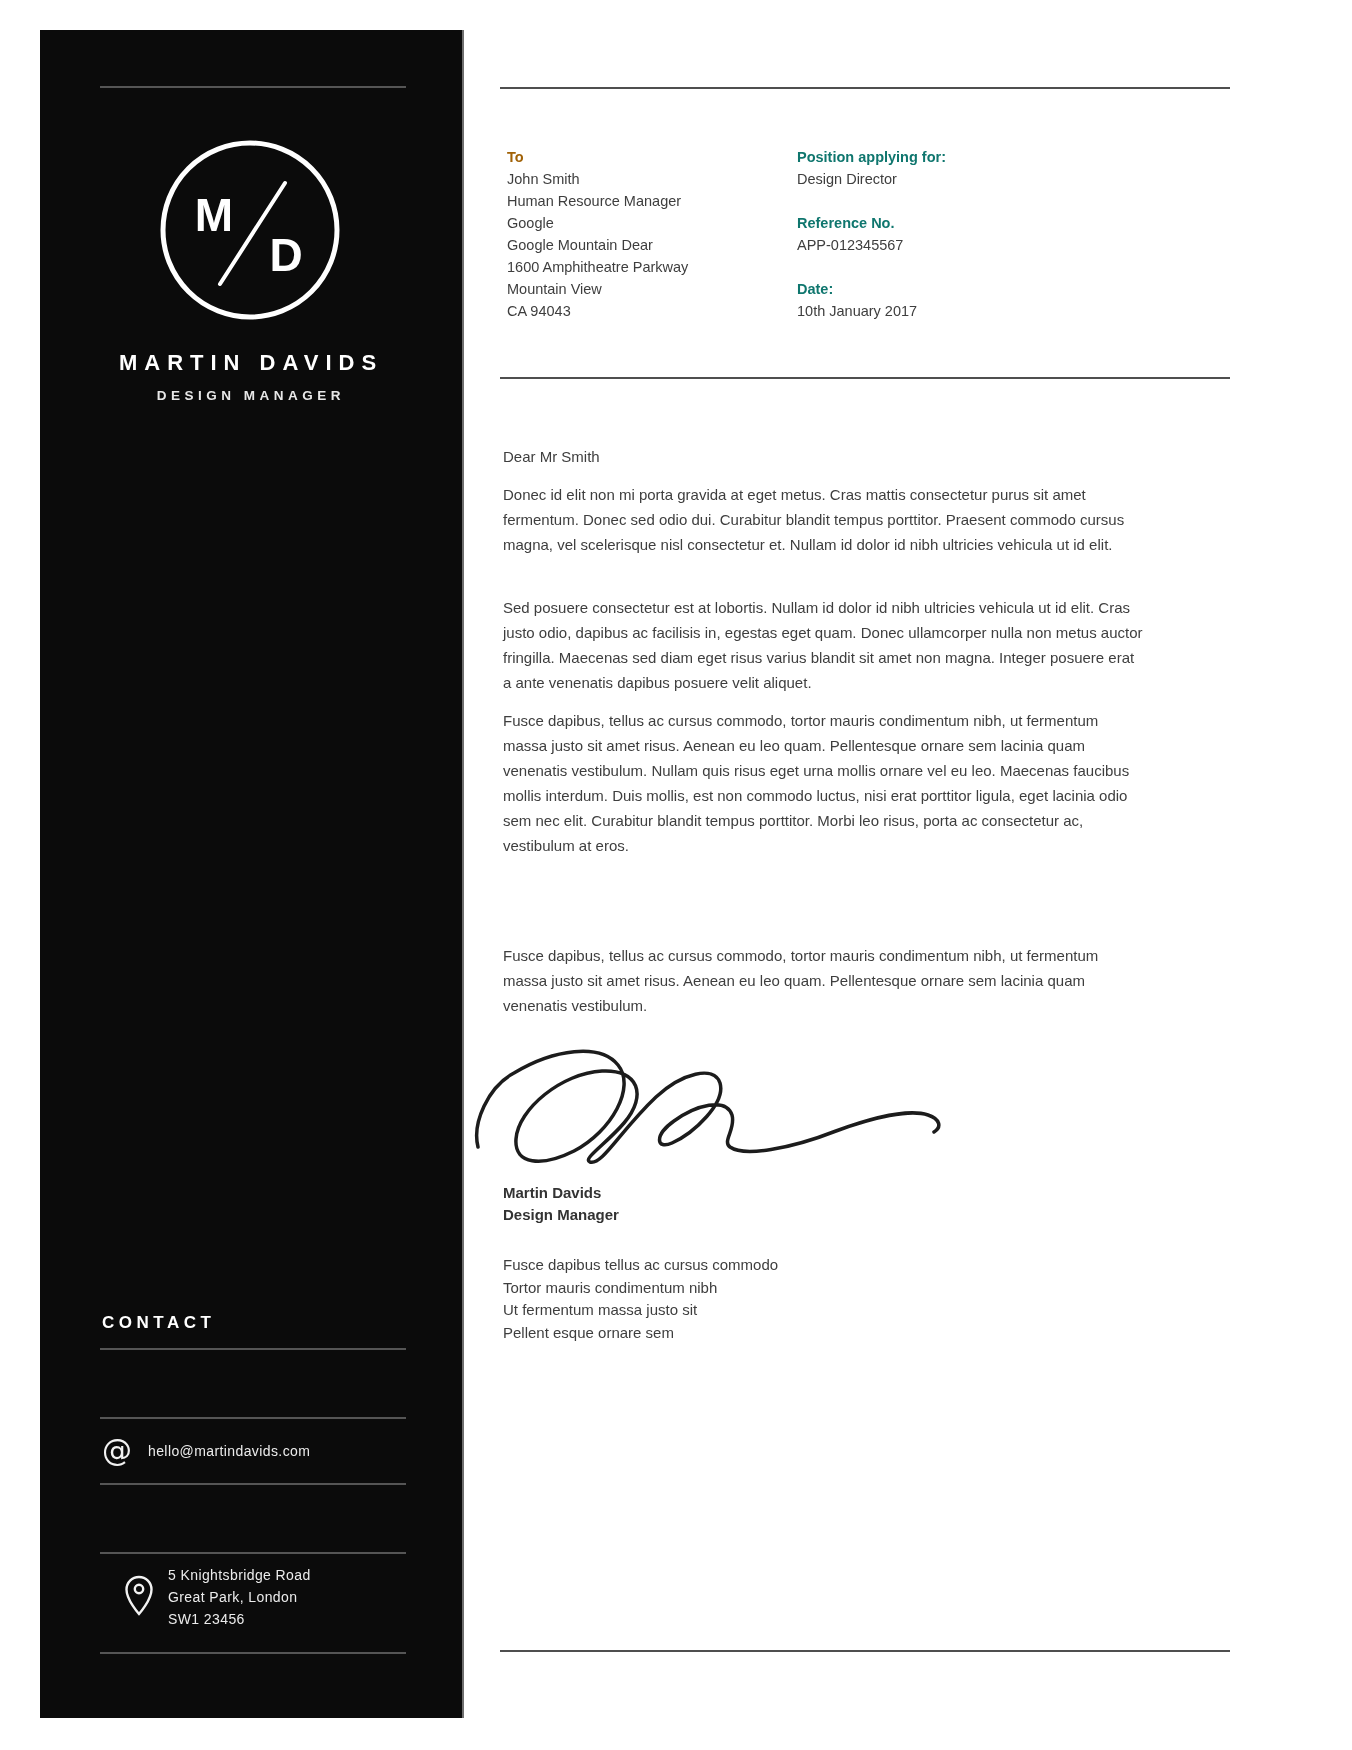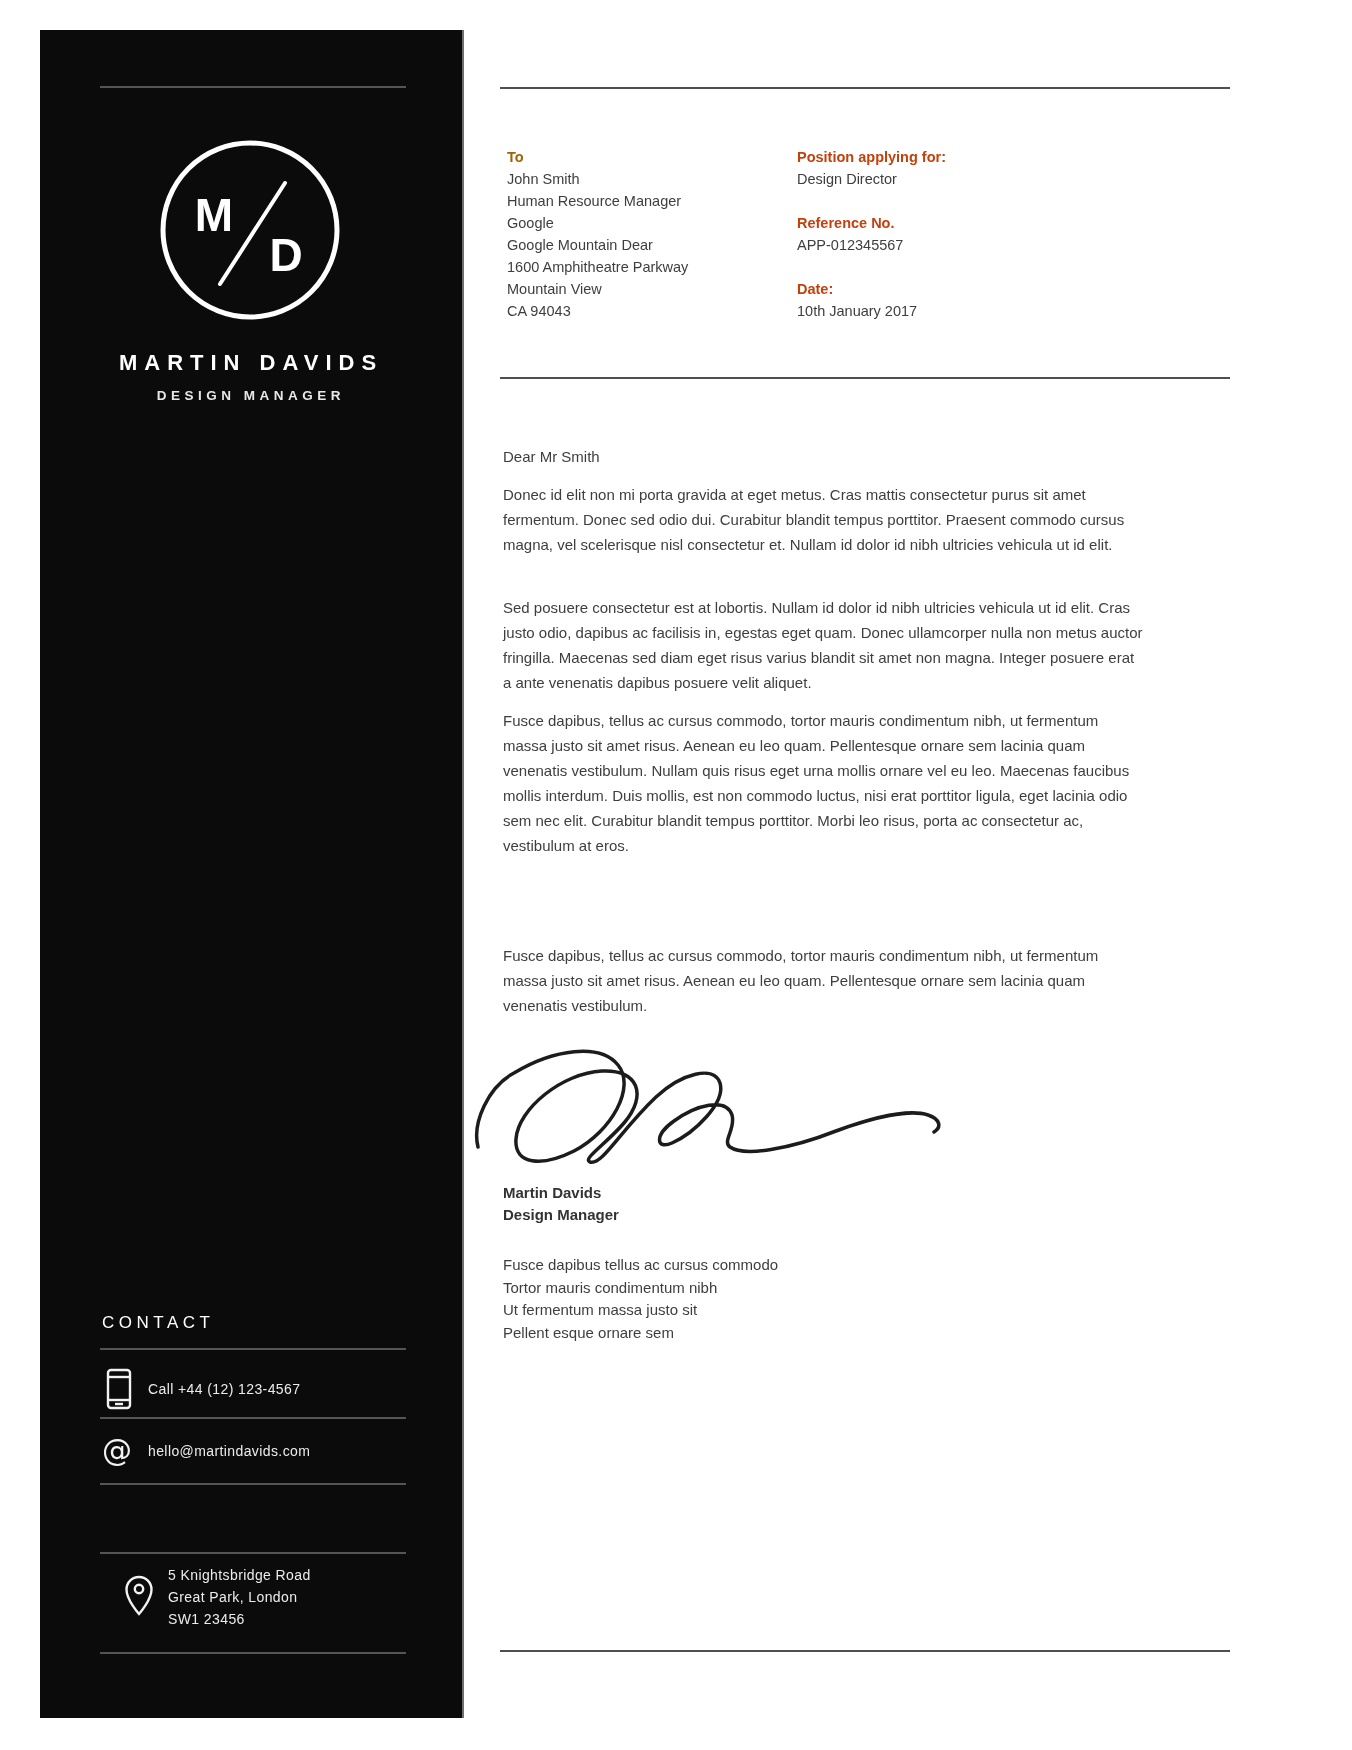--- a/index.html
+++ b/index.html
@@ -18,21 +18,21 @@
   .brand-name{
     position:absolute;left:0;top:318px;width:100%;text-align:center;
     color:#ffffff;font-size:22px;font-weight:bold;letter-spacing:7px;line-height:30px;
   }
   .brand-title{
     position:absolute;left:0;top:356px;width:100%;text-align:center;
     color:#e8e8e8;font-size:13.5px;font-weight:bold;letter-spacing:4.5px;line-height:20px;
   }
   .contact-heading{
     position:absolute;left:62px;top:1282px;color:#ffffff;
-    font-size:17px;font-weight:normal;letter-spacing:4.5px;line-height:22px;
+    font-size:17px;font-weight:bold;letter-spacing:4.5px;line-height:22px;
   }
   .contact-row{
     position:absolute;left:0;width:422px;display:flex;align-items:center;
     color:#ececec;font-size:14px;letter-spacing:0.4px;
   }
   .contact-row .ic{flex:0 0 40px;margin-left:62px;display:flex;align-items:center;justify-content:flex-start;}
   .contact-row .txt{margin-left:6px;line-height:22px;}
   .row-phone{top:1330px;height:57px;}
   .row-email{top:1389px;height:64px;}
   .row-web{top:1455px;height:67px;}
@@ -41,21 +41,21 @@
   .at-glyph{font-size:30px;line-height:30px;color:#f2f2f2;font-family:"DejaVu Sans",sans-serif;}
   
   .rule{position:absolute;left:500px;width:730px;height:2px;background:#4f4f4f;}
   .rule-top{top:87px;}
   .rule-mid{top:377px;}
   .rule-bottom{top:1650px;}
   .to-block{position:absolute;left:507px;top:146px;font-size:14.5px;line-height:22px;}
   .to-block .lbl{font-weight:bold;color:#a16207;}
   .meta-block{position:absolute;left:797px;top:146px;font-size:14.5px;line-height:22px;}
   .meta-group{margin-bottom:22px;}
-  .meta-group .lbl{font-weight:bold;color:#c2410c;}
+  .meta-group .lbl{font-weight:bold;color:#0f766e;}
   .salutation{position:absolute;left:503px;top:444px;font-size:15px;line-height:25px;}
   .para{position:absolute;left:503px;width:640px;font-size:15px;line-height:25px;margin:0;}
   .p1{top:482px;} .p2{top:595px;} .p3{top:708px;} .p4{top:858px;} .p5{top:943px;}
   .signature{position:absolute;left:470px;top:1035px;}
   .signer{position:absolute;left:503px;top:1182px;font-size:15px;font-weight:bold;line-height:22px;color:#333333;}
   .closing{position:absolute;left:503px;top:1254px;font-size:15px;line-height:22.5px;}
 </style>
 </head>
 <body>
 
@@ -71,31 +71,20 @@
       <text x="56" y="93" text-anchor="middle" font-family="Liberation Sans, DejaVu Sans, sans-serif" font-size="46" font-weight="bold" fill="#ffffff">M</text>
       <text x="128" y="133" text-anchor="middle" font-family="Liberation Sans, DejaVu Sans, sans-serif" font-size="46" font-weight="bold" fill="#ffffff">D</text>
     </svg>
 
     <div class="brand-name">MARTIN DAVIDS</div>
     <div class="brand-title">DESIGN MANAGER</div>
 
     <div class="contact-heading">CONTACT</div>
     <div class="sb-line" style="top:1318px;"></div>
 
-    <div class="contact-row row-phone">
-      <span class="ic">
-        <svg width="32" height="42" viewBox="0 0 32 42" fill="none" stroke="#f2f2f2" stroke-width="2.4">
-          <rect x="6" y="2" width="22" height="38" rx="3"></rect>
-          <line x1="6" y1="9" x2="28" y2="9"></line>
-          <line x1="6" y1="32" x2="28" y2="32"></line>
-          <line x1="13" y1="36" x2="21" y2="36"></line>
-        </svg>
-      </span>
-      <span class="txt">Call +44 (12) 123-4567</span>
-    </div>
     <div class="sb-line" style="top:1387px;"></div>
 
     <div class="contact-row row-email">
       <span class="ic">
         <span class="at-glyph">@</span>
       </span>
       <span class="txt">hello@martindavids.com</span>
     </div>
     <div class="sb-line" style="top:1453px;"></div>
 

